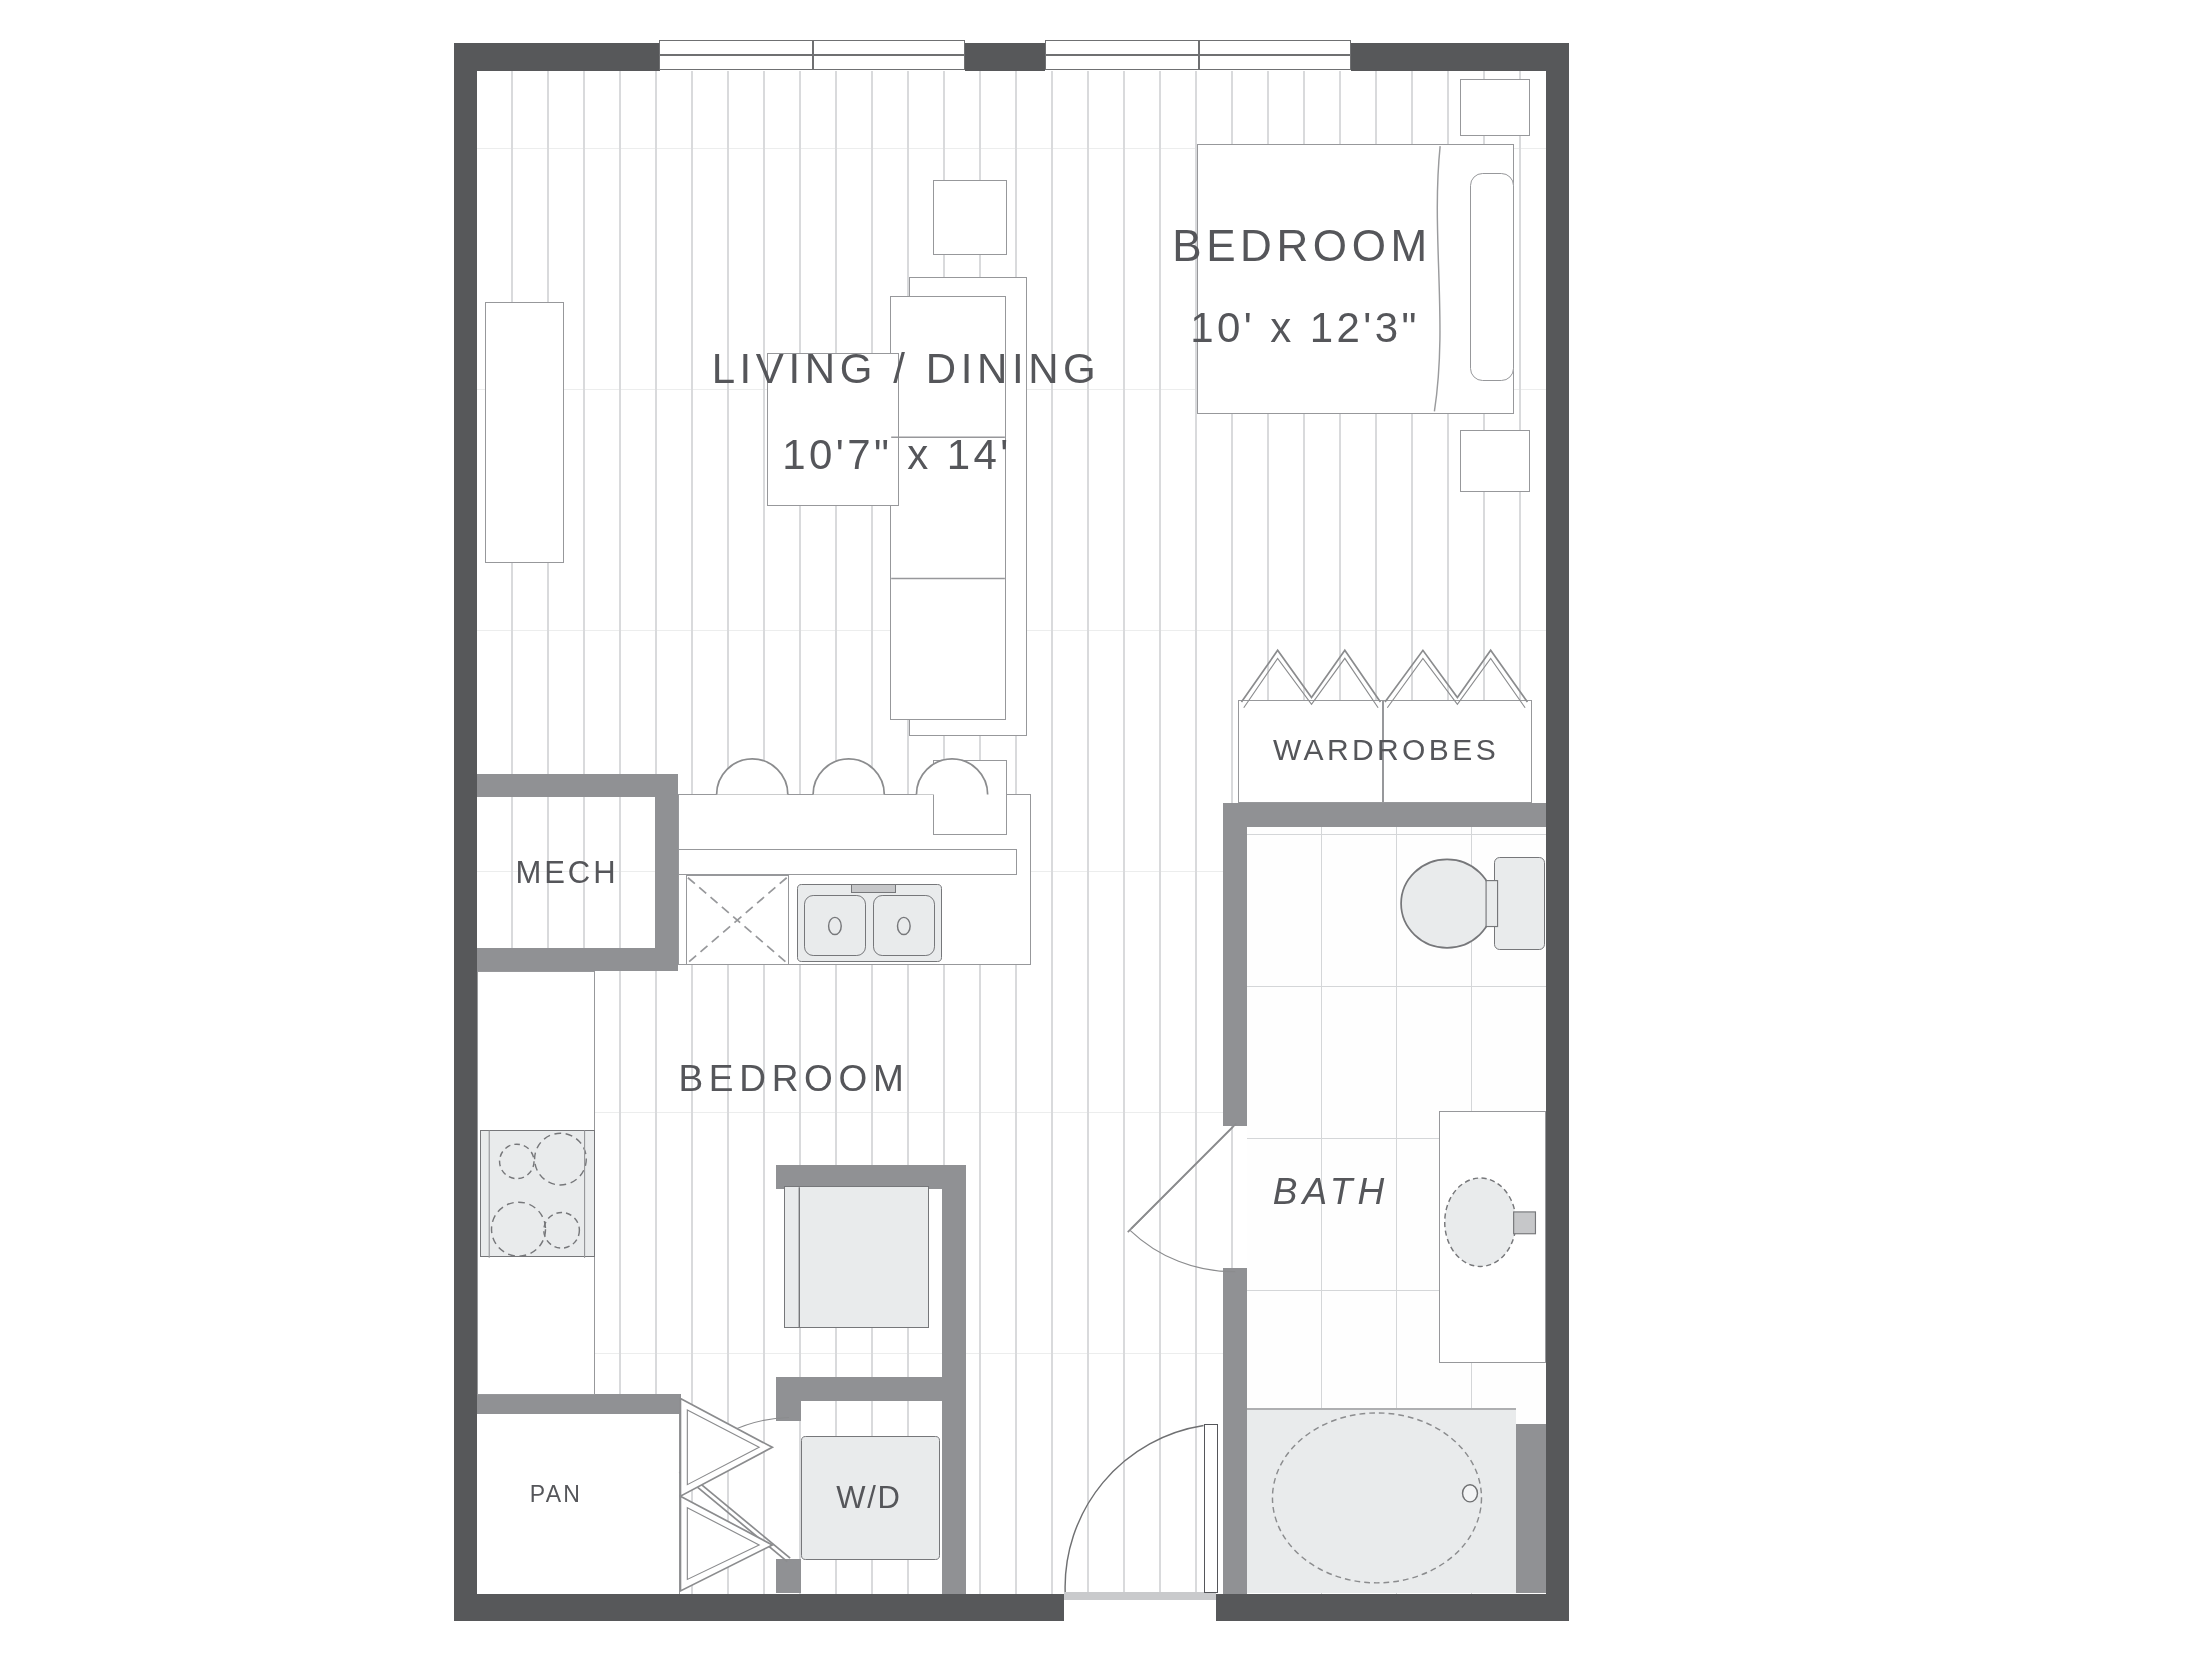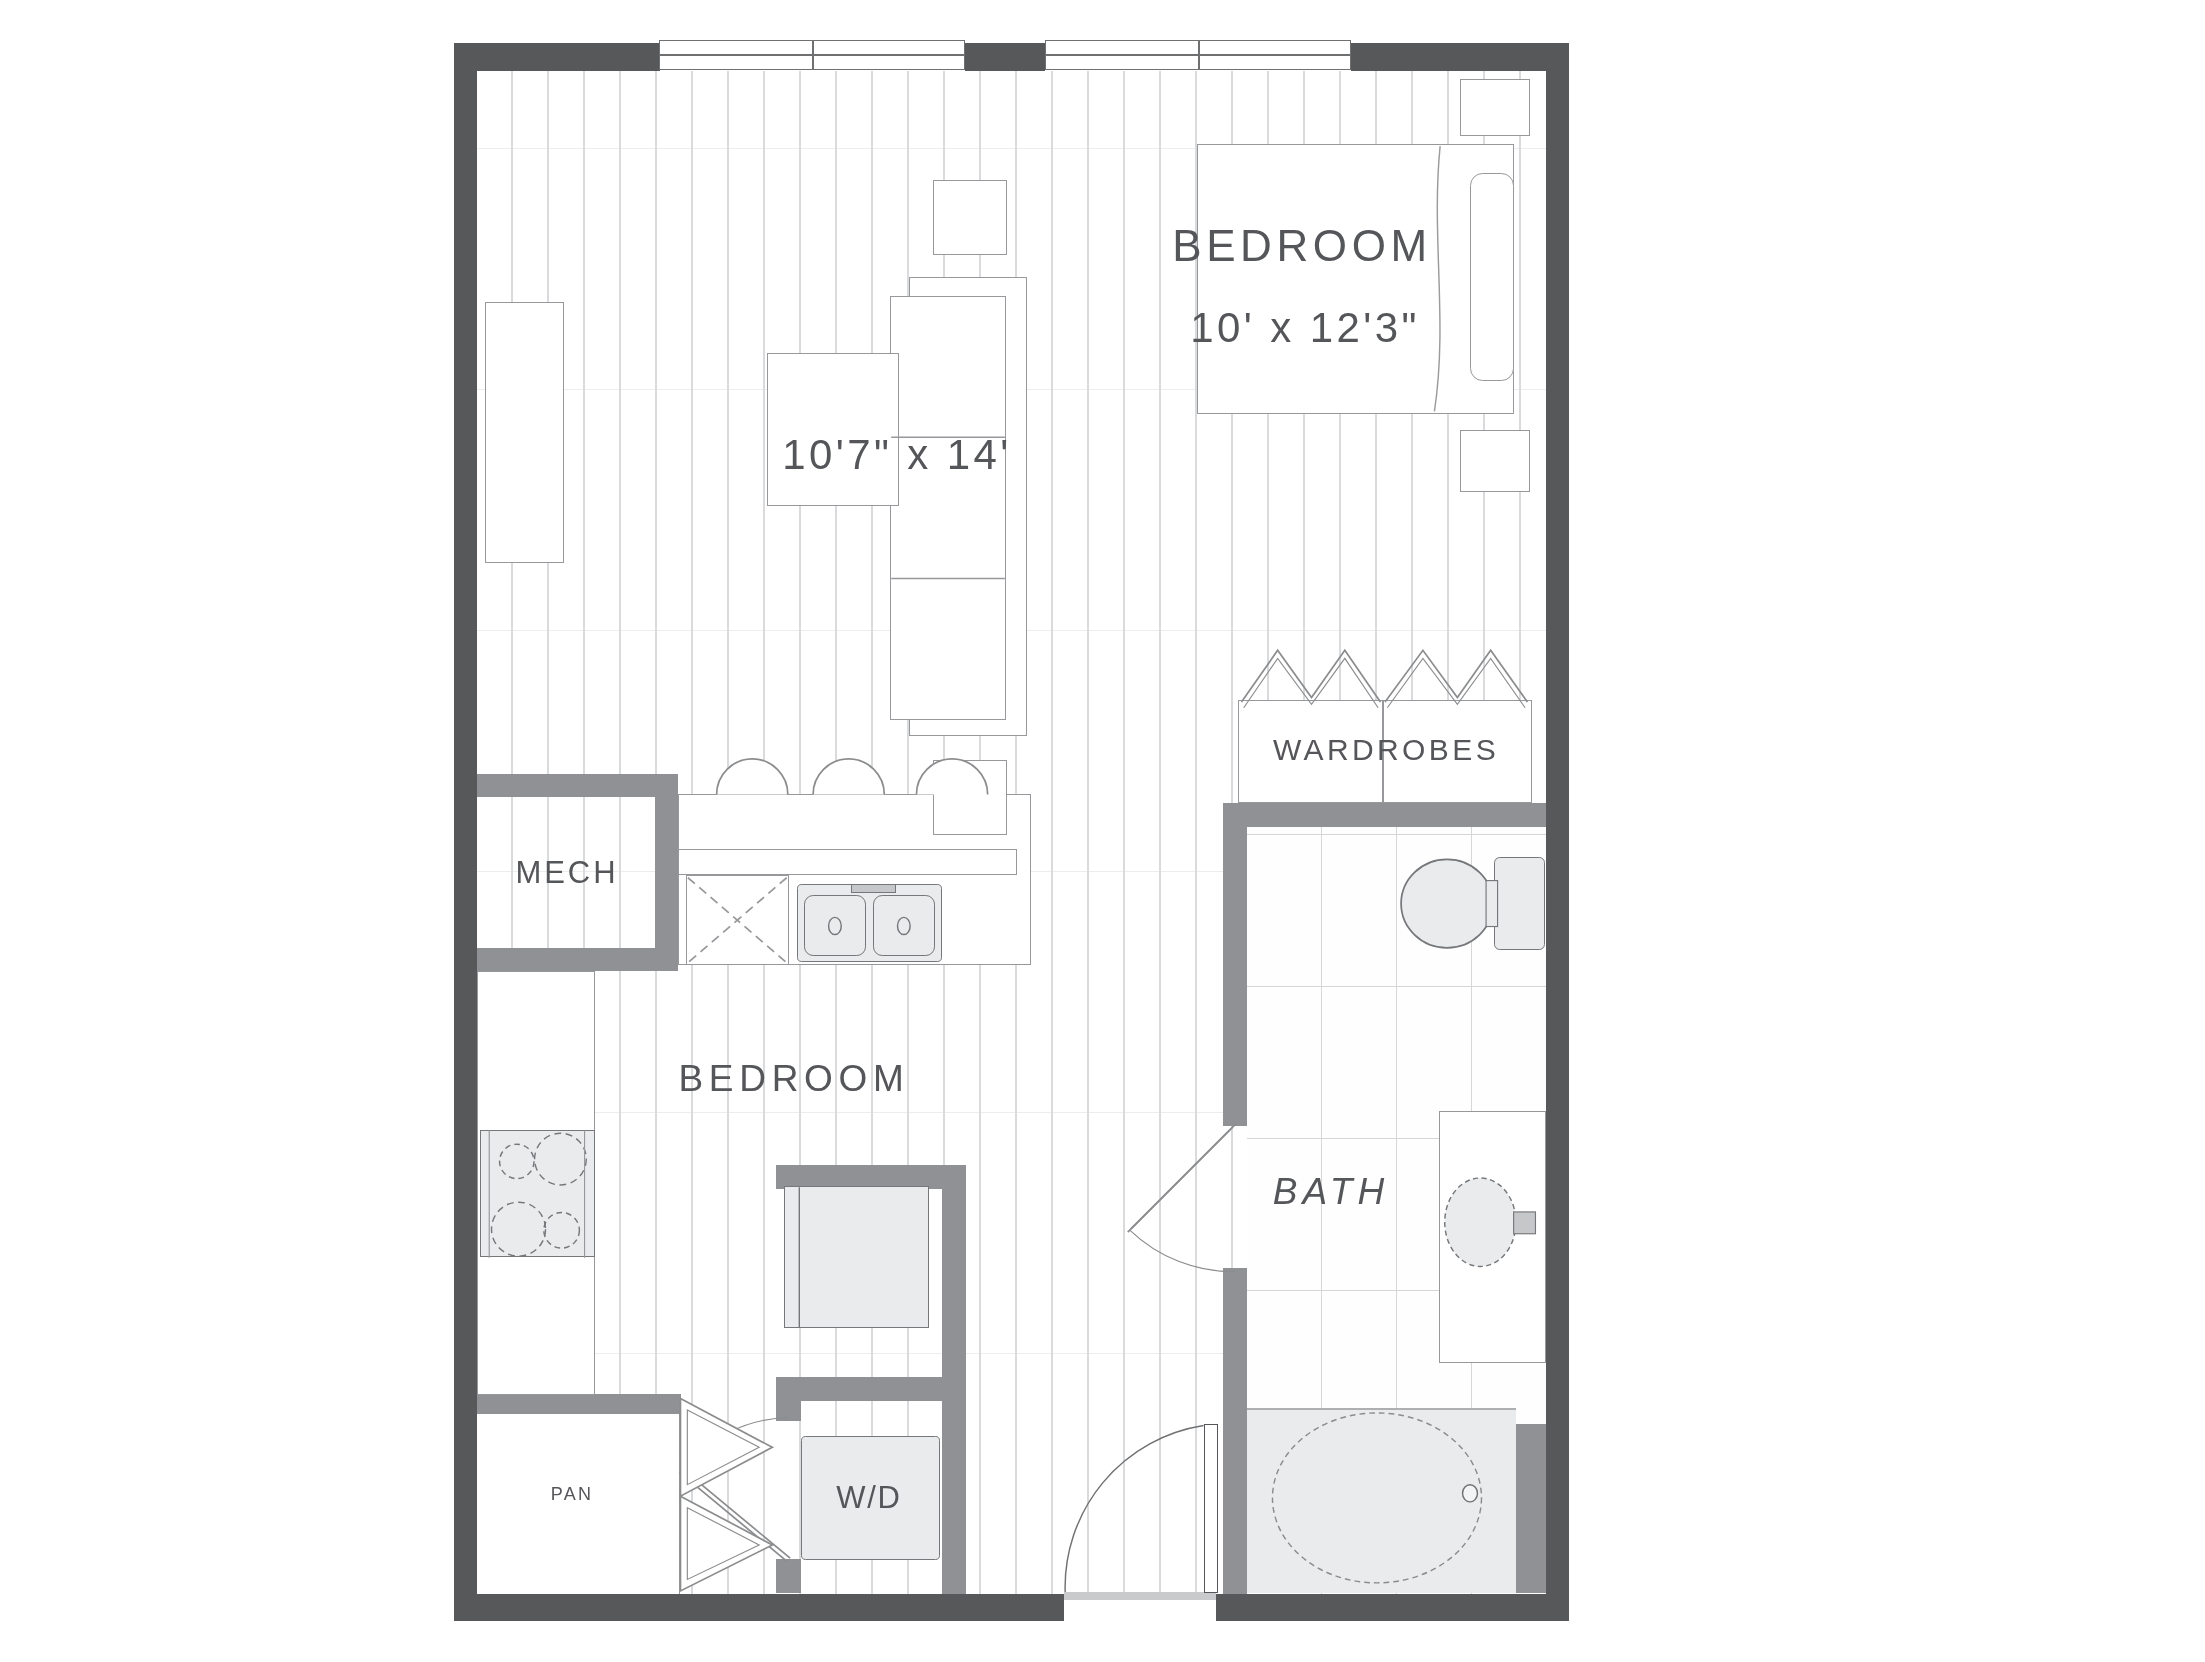--- a/index.html
+++ b/index.html
@@ -157,24 +157,25 @@
     <line x1="1376" y1="2713" x2="1188" y2="2557" stroke="#8b8c8e" stroke-width="3"></line>
     <line x1="1371" y1="2719" x2="1183" y2="2563" stroke="#8b8c8e" stroke-width="3"></line>
     <path d="M 1186 2560 A 250 250 0 0 1 1374 2468" fill="none" stroke="#8b8c8e" stroke-width="2"></path>
 
     <polygon points="1185,2435 1345,2520 1185,2605" fill="#ffffff" stroke="#8b8c8e" stroke-width="3"></polygon>
     <polygon points="1197,2455 1322,2520 1197,2585" fill="none" stroke="#8b8c8e" stroke-width="2"></polygon>
     <polygon points="1185,2605 1345,2690 1185,2770" fill="#ffffff" stroke="#8b8c8e" stroke-width="3"></polygon>
     <polygon points="1197,2625 1322,2690 1197,2750" fill="none" stroke="#8b8c8e" stroke-width="2"></polygon>
   </svg>
 
+  <div class="label" style="left:906px;top:369px;font-size:42px;letter-spacing:4.6px;">LIVING / DINING</div>
   <div class="label" style="left:897px;top:455px;font-size:42px;letter-spacing:3.4px;">10'7" x 14'</div>
   <div class="label" style="left:1302px;top:246px;font-size:44px;letter-spacing:4.6px;">BEDROOM</div>
   <div class="label" style="left:1305px;top:328px;font-size:42px;letter-spacing:3.4px;">10' x 12'3"</div>
   <div class="label" style="left:794px;top:1079px;font-size:37px;letter-spacing:5.7px;">BEDROOM</div>
   <div class="label" style="left:1331px;top:1192px;font-size:37px;letter-spacing:5.2px;font-style:italic;">BATH</div>
   <div class="label" style="left:567px;top:873px;font-size:31px;letter-spacing:2.9px;">MECH</div>
-  <div class="label" style="left:556px;top:1494px;font-size:18px;letter-spacing:2.3px;margin-left:16px;">PAN</div>
+  <div class="label" style="left:556px;top:1494px;font-size:23px;letter-spacing:2.3px;">PAN</div>
   <div class="label" style="left:869px;top:1498px;font-size:31px;letter-spacing:1.7px;">W/D</div>
   <div class="label" style="left:1386px;top:750px;font-size:30px;letter-spacing:3.4px;">WARDROBES</div>
 
 </div>
 
 
 </body></html>

